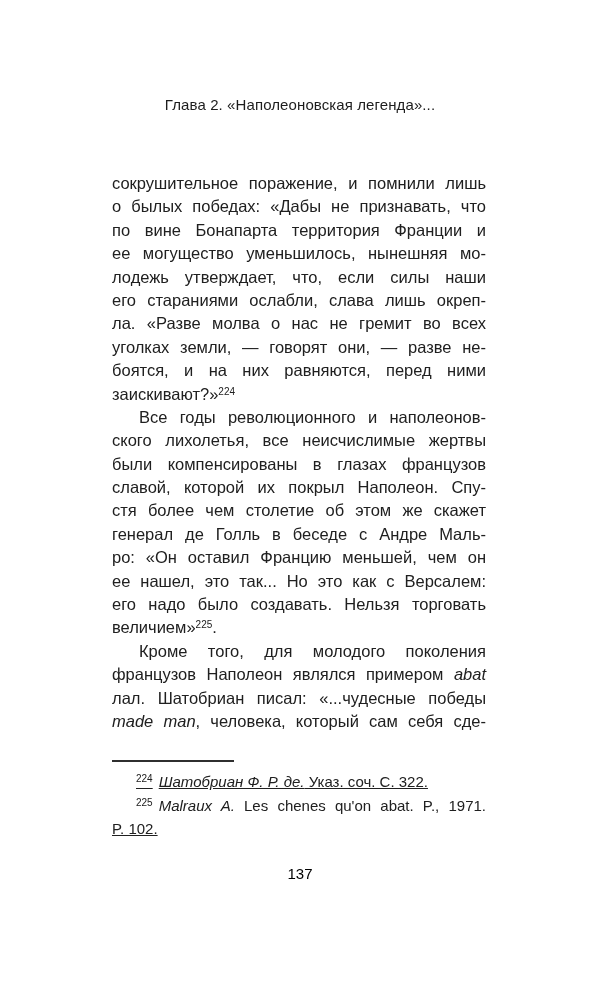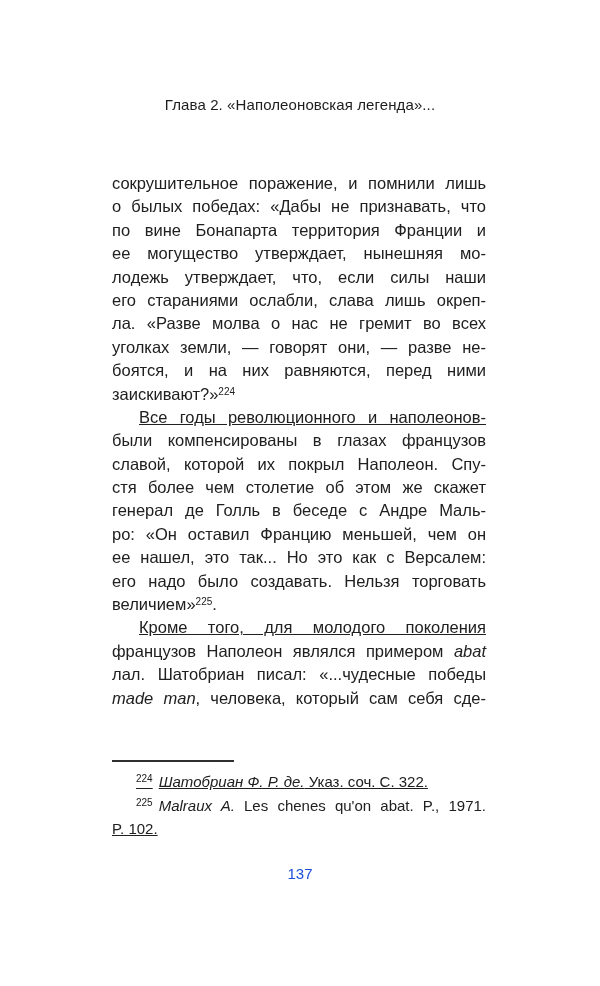--- a/index.html
+++ b/index.html
@@ -37,21 +37,21 @@
     text-align: justify;
     text-align-last: justify;
     text-justify: inter-word;
     white-space: normal;
     overflow: visible;
   }
   .line.para-end {
     text-align: left;
     text-align-last: left;
   }
-  .line.indent { padding-left: 27px; text-decoration: underline; }
+  .line.indent { padding-left: 27px; }
   .it { font-style: italic; }
   .sup {
     font-size: 10px;
     position: relative;
     top: -5px;
     letter-spacing: 0;
     margin-top: 8px;
   }
   .fn-sep {
     position: absolute;
@@ -82,46 +82,47 @@
   .fn-line.indent { padding-left: 24px; }
   .fn-marker { margin-right: 6px; }
   .page-number {
     position: absolute;
     top: 865px;
     left: 0;
     width: 600px;
     text-align: center;
     font-size: 15px;
     line-height: 18px;
-    color: #1d4ed8;
+    color: #000000;
   }
 </style>
 </head>
 <body>
 
 <div class="page">
 
   <div class="running-header">Глава 2. «Наполеоновская легенда»...</div>
 
   <div class="body-text">
 
     <div class="line">сокрушительное поражение, и помнили лишь</div>
     <div class="line">о былых победах: «Дабы не признавать, что</div>
     <div class="line">по вине Бонапарта территория Франции и</div>
-    <div class="line">ее могущество утверждает, нынешняя мо-</div>
+    <div class="line">ее могущество уменьшилось, нынешняя мо-</div>
     <div class="line">лодежь утверждает, что, если силы наши</div>
     <div class="line">его стараниями ослабли, слава лишь окреп-</div>
     <div class="line">ла. «Разве молва о нас не гремит во всех</div>
     <div class="line">уголках земли, — говорят они, — разве не-</div>
     <div class="line">боятся, и на них равняются, перед ними</div>
     <div class="line para-end">
       <span>заискивают?»</span><span class="sup">224</span>
     </div>
 
     <div class="line indent">Все годы революционного и наполеонов-</div>
+    <div class="line">ского лихолетья, все неисчислимые жертвы</div>
     <div class="line">были компенсированы в глазах французов</div>
     <div class="line">славой, которой их покрыл Наполеон. Спу-</div>
     <div class="line">стя более чем столетие об этом же скажет</div>
     <div class="line">генерал де Голль в беседе с Андре Маль-</div>
     <div class="line">ро: «Он оставил Францию меньшей, чем он</div>
     <div class="line">ее нашел, это так... Но это как с Версалем:</div>
     <div class="line">его надо было создавать. Нельзя торговать</div>
     <div class="line para-end">
       <span>величием»</span><span class="sup">225</span><span>.</span>
     </div>

